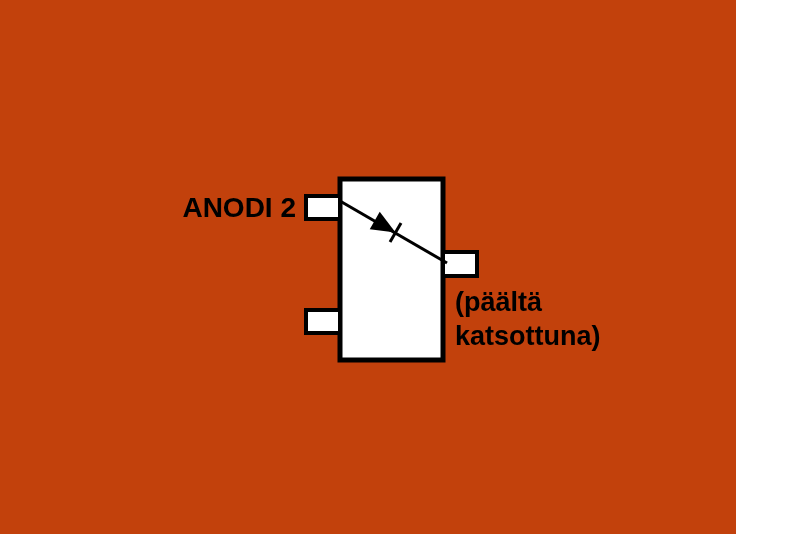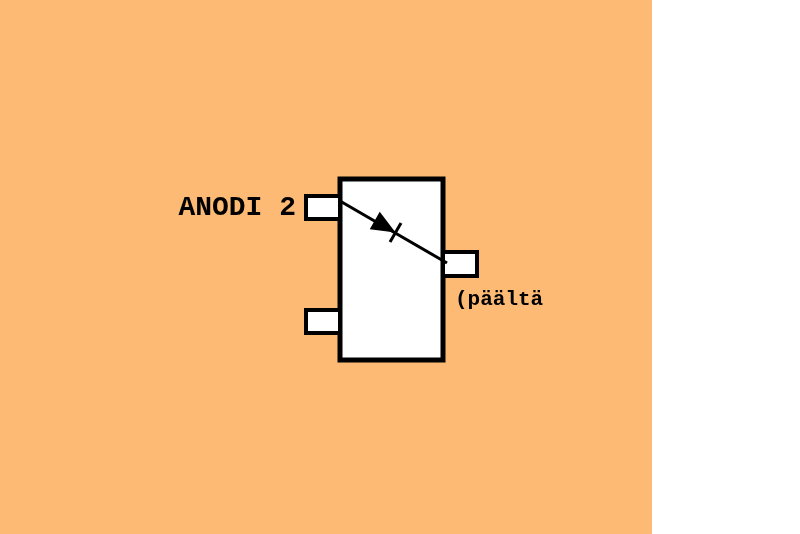--- a/index.html
+++ b/index.html
@@ -2,25 +2,25 @@
 <html><head>
 <meta charset="utf-8">
 <style>
   html, body {
     margin: 0;
     padding: 0;
     background: #ffffff;
   }
   #stage {
     position: relative;
-    width: 652px;
+    width: 736px;
     height: 534px;
-    background: #fdba74;
+    background: #c2410c;
     overflow: hidden;
-    font-family: Liberation Mono, monospace;
+    font-family: Liberation Sans, sans-serif;
   }
   .pin-label {
     position: absolute;
     font-weight: bold;
     color: #000000;
     font-size: 28px;
     line-height: 1;
     white-space: nowrap;
   }
   #label-anode {
@@ -37,21 +37,21 @@
   }
   #label-cathode {
     top: 252px;
     left: 490px;
   }
   .view-note {
     position: absolute;
     left: 455px;
     font-weight: bold;
     color: #000000;
-    font-size: 21px;
+    font-size: 27px;
     line-height: 1;
     white-space: nowrap;
   }
   #note-line1 { top: 289px; }
   #note-line2 { top: 323px; }
   #diagram-svg {
     position: absolute;
     top: 0;
     left: 0;
   }
@@ -78,14 +78,15 @@
       <line x1="11" y1="-11" x2="11" y2="11" stroke="#000000" stroke-width="3"></line>
     </g>
   </svg>
 
   <div class="pin-label" id="label-anode">ANODI 2</div>
 
 
 
   <div class="view-note" id="note-line1">(päältä</div>
 
+  <div class="view-note" id="note-line2">katsottuna)</div>
 
 </div>
 
 </body></html>

